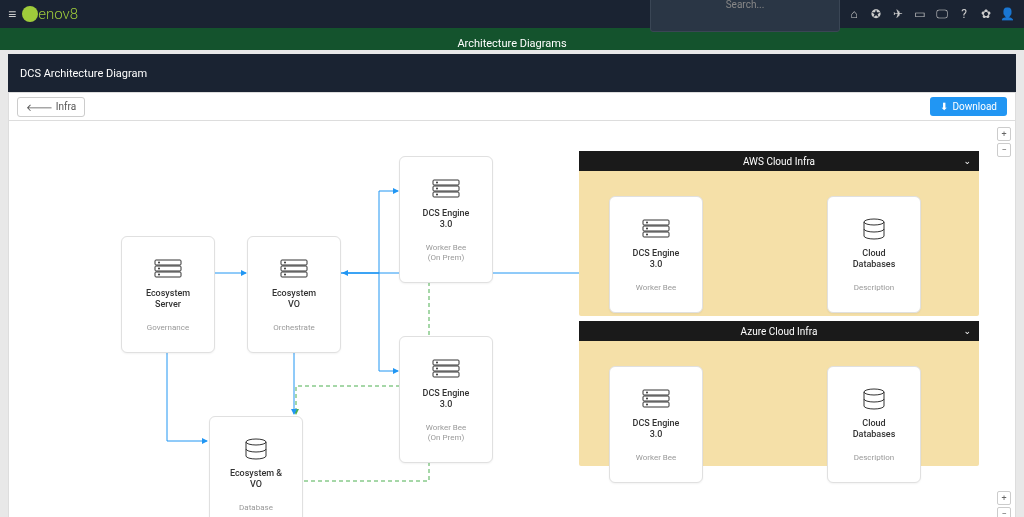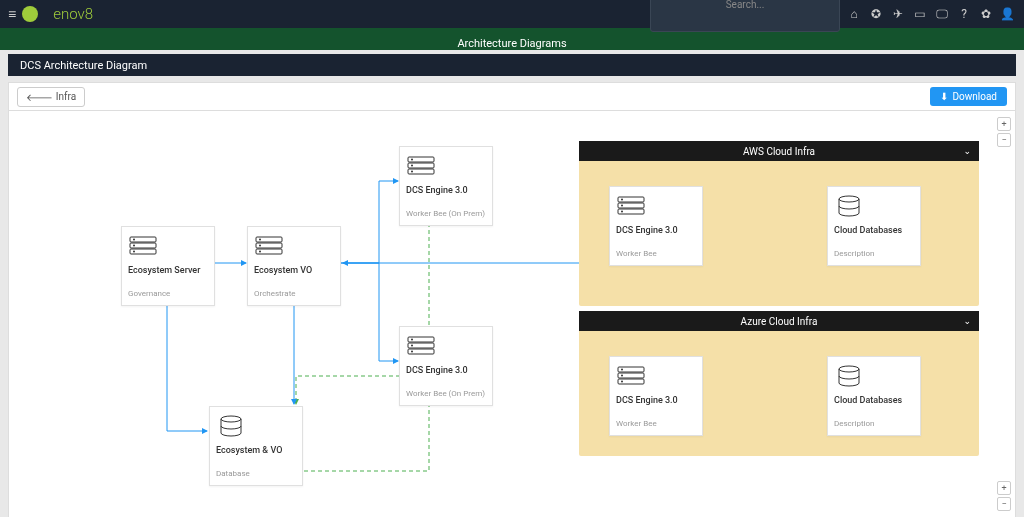--- a/index.html
+++ b/index.html
@@ -1,33 +1,33 @@
 <!DOCTYPE html>
 <html><head>
 <meta charset="utf-8">
 <style>
 *{margin:0;padding:0;box-sizing:border-box;font-family:-apple-system,BlinkMacSystemFont,"Segoe UI",Roboto,sans-serif}
 body{background:#e8e8e8;width:1024px;height:517px;overflow:hidden;font-size:12px}
 .topbar{background:#1a2332;height:28px;display:flex;align-items:center;padding:0 8px;gap:6px}
 .hamburger{color:#ccc;cursor:pointer;font-size:14px}
-.logo{display:flex;align-items:center;gap:15px;color:#9fcc3b;font-size:15px;font-weight:300}
+.logo{display:flex;align-items:center;gap:0;color:#9fcc3b;font-size:15px;font-weight:300}
 .logo-icon{width:16px;height:16px;background:#9fcc3b;border-radius:50%;position:relative}
 .spacer{flex:1}
 .search-box{background:#2a3645;border:1px solid #3a4655;border-radius:3px;width:190px;height:36px;color:#888;text-align:center;font-size:10px;line-height:16px}
 .topbar-icon{color:#ccc;cursor:pointer;font-size:12px;width:16px;text-align:center}
 .subheader{background:#14532d;height:22px;display:flex;align-items:flex-end;justify-content:center;color:#fff;font-size:11px}
-.pagebar{background:#1a2332;height:22px;display:flex;align-items:center;padding:0 12px;color:#fff;font-size:11px;margin:4px 8px 6px}
+.pagebar{background:#1a2332;height:38px;display:flex;align-items:center;padding:0 12px;color:#fff;font-size:11px;margin:4px 8px 0}
 .toolbar{background:#fff;height:28px;display:flex;align-items:center;padding:0 8px;margin:0 8px;border:1px solid #ddd;border-bottom:none}
 .back-btn{background:#fff;border:1px solid #ccc;border-radius:3px;padding:3px 8px;font-size:10px;cursor:pointer;display:flex;align-items:center;gap:3px;color:#555}
 .download-btn{background:#2196F3;color:#fff;border:none;border-radius:3px;padding:4px 10px;font-size:10px;cursor:pointer;display:flex;align-items:center;gap:4px;margin-left:auto}
 .canvas{background:#fff;margin:0 8px 8px;height:408px;border:1px solid #ddd;position:relative;overflow:hidden}
 .zoom-controls{position:absolute;right:4px;top:6px;display:flex;flex-direction:column;gap:2px}
 .zoom-controls.bottom{top:auto;bottom:6px}
 .zoom-btn{width:14px;height:14px;background:#fff;border:1px solid #ccc;border-radius:2px;font-size:9px;color:#666;display:flex;align-items:center;justify-content:center;cursor:pointer}
-.node{position:absolute;background:#fff;border:1px solid #e0e0e0;border-radius:0;padding:6px;box-shadow:0 1px 2px rgba(0,0,0,0.05);width:94px}
+.node{position:absolute;background:#fff;border:1px solid #e0e0e0;border-radius:6px;padding:19px;text-align:center;box-shadow:0 1px 2px rgba(0,0,0,0.05);width:94px}
 .node-icon{margin:2px auto 5px;width:30px;height:22px}
 .node-title{font-size:9px;color:#333;font-weight:500;line-height:11px}
 .node-sub{font-size:8px;color:#999;line-height:10px;margin-top:13px}
 .cloud-group{position:absolute;background:#f5e0a8;border-radius:2px}
 .cloud-header{background:#1a1a1a;color:#fff;height:20px;display:flex;align-items:center;justify-content:center;font-size:10px;position:relative}
 .cloud-chevron{position:absolute;right:8px;color:#fff;font-size:9px}
 svg.connector{position:absolute;top:0;left:0;width:100%;height:100%;pointer-events:none}
 </style>
 </head>
 <body>

